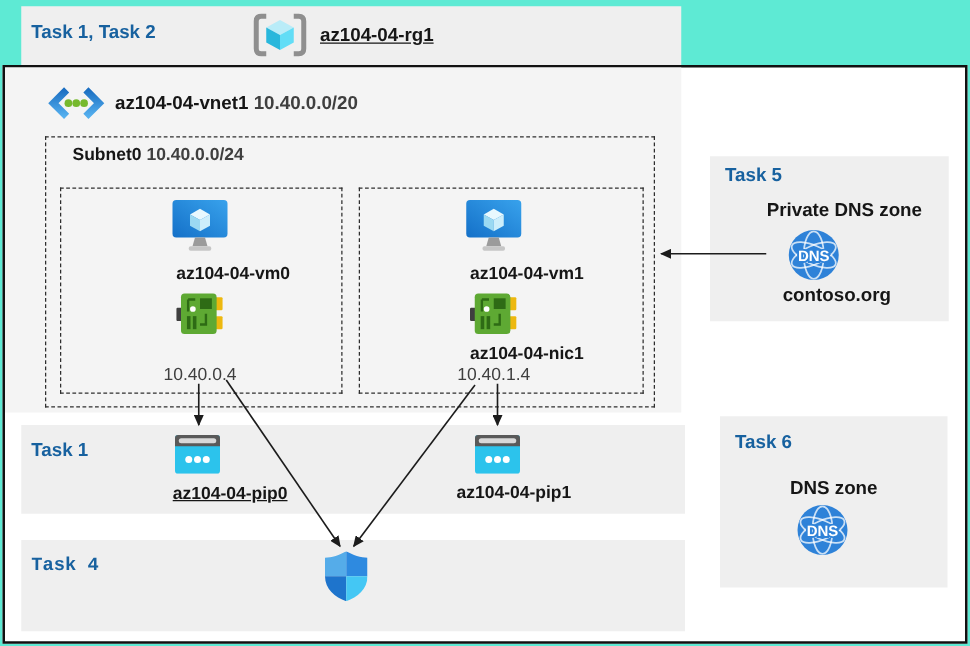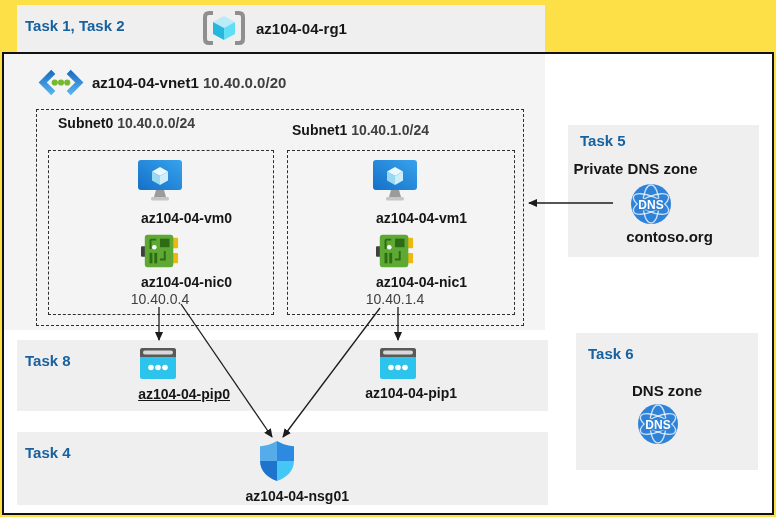--- a/index.html
+++ b/index.html
@@ -1,17 +1,17 @@
 <!DOCTYPE html>
 <html><head>
 <meta charset="utf-8">
 <style>
   html,body{margin:0;padding:0;background:#fff;}
   .canvas{
-    position:relative;width:776px;height:517px;background:#fde047;overflow:hidden;
+    position:relative;width:776px;height:517px;background:#5eead4;overflow:hidden;
     font-family:"Liberation Sans",sans-serif;color:#1a1a1a;
   }
   .abs{position:absolute;}
   .band{background:#efefef;}
   .vnet-bg{background:#f4f4f4;}
   .frame{border:2px solid #111;}
   .dashed{border:1px dashed #2e2e2e;}
   .task-label{color:#17619f;font-weight:700;font-size:15px;white-space:nowrap;}
   .res-label{font-weight:700;font-size:14px;color:#161616;text-align:right;white-space:nowrap;}
   .big-label{font-weight:700;font-size:15px;color:#161616;white-space:nowrap;}
@@ -32,21 +32,21 @@
   <div class="abs task-label" style="left:25px;top:17px;">Task 1, Task 2</div>
   <div class="abs" style="left:201px;top:9px;">
     <svg width="46" height="38" viewBox="0 0 46 38">
       <path d="M12,4 H8 Q4,4 4,8 V30 Q4,34 8,34 H12" fill="none" stroke="#8f8f8f" stroke-width="4"></path>
       <path d="M34,4 H38 Q42,4 42,8 V30 Q42,34 38,34 H34" fill="none" stroke="#8f8f8f" stroke-width="4"></path>
       <polygon points="23,7 34,13 23,19 12,13" fill="#b9ecf8"></polygon>
       <polygon points="12,13 23,19 23,31 12,25" fill="#28b7dc"></polygon>
       <polygon points="34,13 23,19 23,31 34,25" fill="#62ddf6"></polygon>
     </svg>
   </div>
-  <div class="abs big-label" style="left:256px;top:20px;">az104-04-rg1</div>
+  <div class="abs big-label" style="left:256px;top:20px;text-decoration:underline;">az104-04-rg1</div>
 
   <div class="abs vnet-bg" style="left:4px;top:54px;width:541px;height:276px;"></div>
 
   <div class="abs" style="left:38px;top:69px;">
     <svg width="46" height="27" viewBox="0 0 46 28">
       <defs>
         <linearGradient id="vng" x1="0" y1="0" x2="0" y2="1">
           <stop offset="0" stop-color="#1c6fc2"></stop>
             <stop offset="1" stop-color="#55b0ef"></stop>
         </linearGradient>
@@ -64,24 +64,20 @@
   </div>
 
   <div class="abs dashed" style="left:36px;top:109px;width:486px;height:215px;"></div>
 
   <div class="abs big-label" style="left:58px;top:115px;font-size:14px;">
     <span>Subnet0</span>
     <span class="reg">10.40.0.0/24</span>
   </div>
   <div class="abs dashed" style="left:48px;top:150px;width:224px;height:163px;"></div>
 
-  <div class="abs big-label" style="left:292px;top:122px;font-size:14px;">
-    <span>Subnet1</span>
-    <span class="reg">10.40.1.0/24</span>
-  </div>
   <div class="abs dashed" style="left:287px;top:150px;width:226px;height:163px;"></div>
 
   <div class="abs" style="left:137px;top:160px;">
     <svg width="46" height="44" viewBox="0 0 46 44">
       <defs>
         <linearGradient id="vmg" x1="0" y1="1" x2="1" y2="0">
           <stop offset="0" stop-color="#1470c8"></stop>
             <stop offset="1" stop-color="#38a2ec"></stop>
         </linearGradient>
       </defs>
@@ -101,21 +97,20 @@
       <rect x="33" y="4" width="6" height="11" rx="1" fill="#edb80f"></rect>
       <rect x="33" y="20" width="6" height="11" rx="1" fill="#edb80f"></rect>
       <rect x="4" y="1" width="30" height="34" rx="3" fill="#5ea933"></rect>
       <rect x="20" y="5" width="10" height="9" fill="#2e6b15"></rect>
       <path d="M10,6 V16 M10,6 H16 M25,18 V27 H20" stroke="#2e6b15" stroke-width="2" fill="none"></path>
       <rect x="9" y="20" width="3" height="11" fill="#2e6b15"></rect>
       <rect x="14" y="20" width="3" height="11" fill="#2e6b15"></rect>
       <circle cx="14" cy="14" r="2.4" fill="#fff"></circle>
     </svg>
   </div>
-  <div class="abs res-label" style="left:88px;top:274px;width:144px;">az104-04-nic0</div>
   <div class="abs ip-label" style="left:88px;top:291px;width:144px;">10.40.0.4</div>
 
   <div class="abs" style="left:372px;top:160px;">
     <svg width="46" height="44" viewBox="0 0 46 44">
       <rect x="1" y="0" width="44" height="30" rx="3" fill="url(#vmg)"></rect>
       <polygon points="23,7 31,11.5 23,16 15,11.5" fill="#e8f8fe"></polygon>
       <polygon points="15,11.5 23,16 23,25 15,20.5" fill="#9bd9f2"></polygon>
       <polygon points="31,11.5 23,16 23,25 31,20.5" fill="#cdeefb"></polygon>
       <polygon points="19,30 27,30 29,37 17,37" fill="#9b9b9b"></polygon>
       <rect x="14" y="37" width="18" height="3.5" rx="1.5" fill="#c6c6c6"></rect>
@@ -134,36 +129,36 @@
       <rect x="9" y="20" width="3" height="11" fill="#2e6b15"></rect>
       <rect x="14" y="20" width="3" height="11" fill="#2e6b15"></rect>
       <circle cx="14" cy="14" r="2.4" fill="#fff"></circle>
     </svg>
   </div>
   <div class="abs res-label" style="left:323px;top:274px;width:144px;">az104-04-nic1</div>
   <div class="abs ip-label" style="left:323px;top:291px;width:144px;">10.40.1.4</div>
 
   <div class="abs band" style="left:568px;top:125px;width:191px;height:132px;"></div>
   <div class="abs task-label" style="left:580px;top:132px;">Task 5</div>
-  <div class="abs big-label ctr" style="left:540px;top:160px;width:191px;">Private DNS zone</div>
+  <div class="abs big-label ctr" style="left:580px;top:160px;width:191px;">Private DNS zone</div>
   <div class="abs" style="left:630px;top:183px;">
     <svg width="42" height="42" viewBox="0 0 42 42">
       <circle cx="21" cy="21" r="20" fill="#2e82d8"></circle>
       <g fill="none" stroke="rgba(255,255,255,0.75)" stroke-width="1.4">
         <ellipse cx="21" cy="21" rx="19" ry="7.5" transform="rotate(-24 21 21)"></ellipse>
         <ellipse cx="21" cy="21" rx="19" ry="7.5" transform="rotate(24 21 21)"></ellipse>
         <ellipse cx="21" cy="21" rx="8" ry="19"></ellipse>
       </g>
       <text x="21" y="25.5" text-anchor="middle" font-family="Liberation Sans, sans-serif" font-size="12" font-weight="bold" fill="#ffffff" stroke="#2e82d8" stroke-width="3" paint-order="stroke">DNS</text>
     </svg>
   </div>
   <div class="abs big-label ctr" style="left:568px;top:228px;width:203px;">contoso.org</div>
 
   <div class="abs band" style="left:17px;top:340px;width:531px;height:71px;"></div>
-  <div class="abs task-label" style="left:25px;top:352px;">Task 8</div>
+  <div class="abs task-label" style="left:25px;top:352px;">Task 1</div>
 
   <div class="abs" style="left:140px;top:348px;">
     <svg width="36" height="31" viewBox="0 0 36 31">
       <rect x="0" y="0" width="36" height="31" rx="2.5" fill="#2cc3ec"></rect>
       <path d="M0,9 V2.5 Q0,0 2.5,0 H33.5 Q36,0 36,2.5 V9 Z" fill="#595959"></path>
       <rect x="3" y="2.5" width="30" height="4" rx="2" fill="#d8d8d8"></rect>
       <circle cx="11" cy="19.5" r="2.8" fill="#fff"></circle>
       <circle cx="18" cy="19.5" r="2.8" fill="#fff"></circle>
       <circle cx="25" cy="19.5" r="2.8" fill="#fff"></circle>
     </svg>
@@ -191,38 +186,37 @@
       <g fill="none" stroke="rgba(255,255,255,0.75)" stroke-width="1.4">
         <ellipse cx="21" cy="21" rx="19" ry="7.5" transform="rotate(-24 21 21)"></ellipse>
         <ellipse cx="21" cy="21" rx="19" ry="7.5" transform="rotate(24 21 21)"></ellipse>
         <ellipse cx="21" cy="21" rx="8" ry="19"></ellipse>
       </g>
       <text x="21" y="25.5" text-anchor="middle" font-family="Liberation Sans, sans-serif" font-size="12" font-weight="bold" fill="#ffffff" stroke="#2e82d8" stroke-width="3" paint-order="stroke">DNS</text>
     </svg>
   </div>
 
   <div class="abs band" style="left:17px;top:432px;width:531px;height:73px;"></div>
-  <div class="abs task-label" style="left:25px;top:444px;">Task 4</div>
+  <div class="abs task-label" style="left:25px;top:444px;font-family:Liberation Mono, monospace;">Task 4</div>
 
   <div class="abs" style="left:259px;top:441px;">
     <svg width="36" height="40" viewBox="0 0 36 40">
       <defs>
         <clipPath id="shieldClip">
           <path d="M18,0 C13,3 6,5.2 1,5.2 V20 C1,30 9,37 18,40 C27,37 35,30 35,20 V5.2 C30,5.2 23,3 18,0 Z"></path>
         </clipPath>
       </defs>
       <g clip-path="url(#shieldClip)">
         <rect x="0" y="0" width="18" height="20" fill="#55ace9"></rect>
         <rect x="18" y="0" width="18" height="20" fill="#2e8ae0"></rect>
         <rect x="0" y="20" width="18" height="20" fill="#1e74cc"></rect>
         <rect x="18" y="20" width="18" height="20" fill="#44c7f4"></rect>
       </g>
     </svg>
   </div>
-  <div class="abs res-label" style="left:205px;top:488px;width:144px;">az104-04-nsg01</div>
 
   <svg class="abs overlay" width="776" height="517" viewBox="0 0 776 517" style="left:0;top:0;">
     <defs>
       <marker id="ah" markerUnits="userSpaceOnUse" markerWidth="10" markerHeight="8" refX="8" refY="4" orient="auto">
         <path d="M0,0 L9,4 L0,8 Z" fill="#1c1c1c"></path>
       </marker>
     </defs>
     <g stroke="#1c1c1c" stroke-width="1.3" fill="none">
       <line x1="159" y1="307" x2="159" y2="340" marker-end="url(#ah)"></line>
       <line x1="181" y1="304" x2="272" y2="437" marker-end="url(#ah)"></line>

